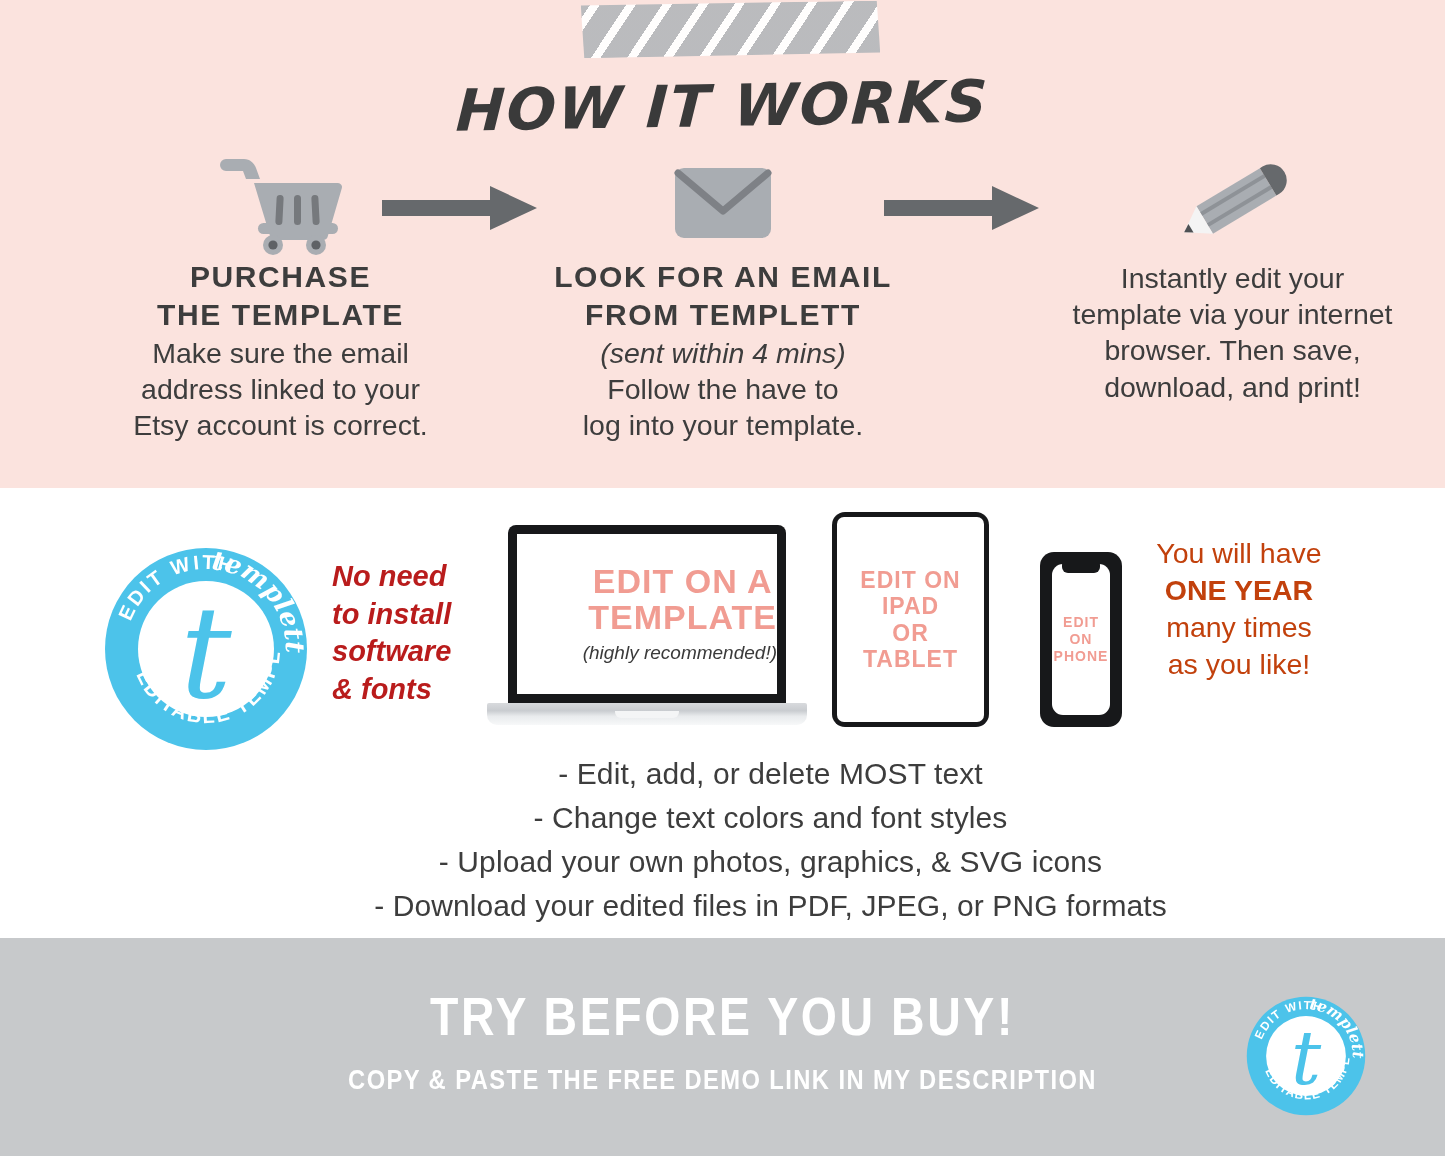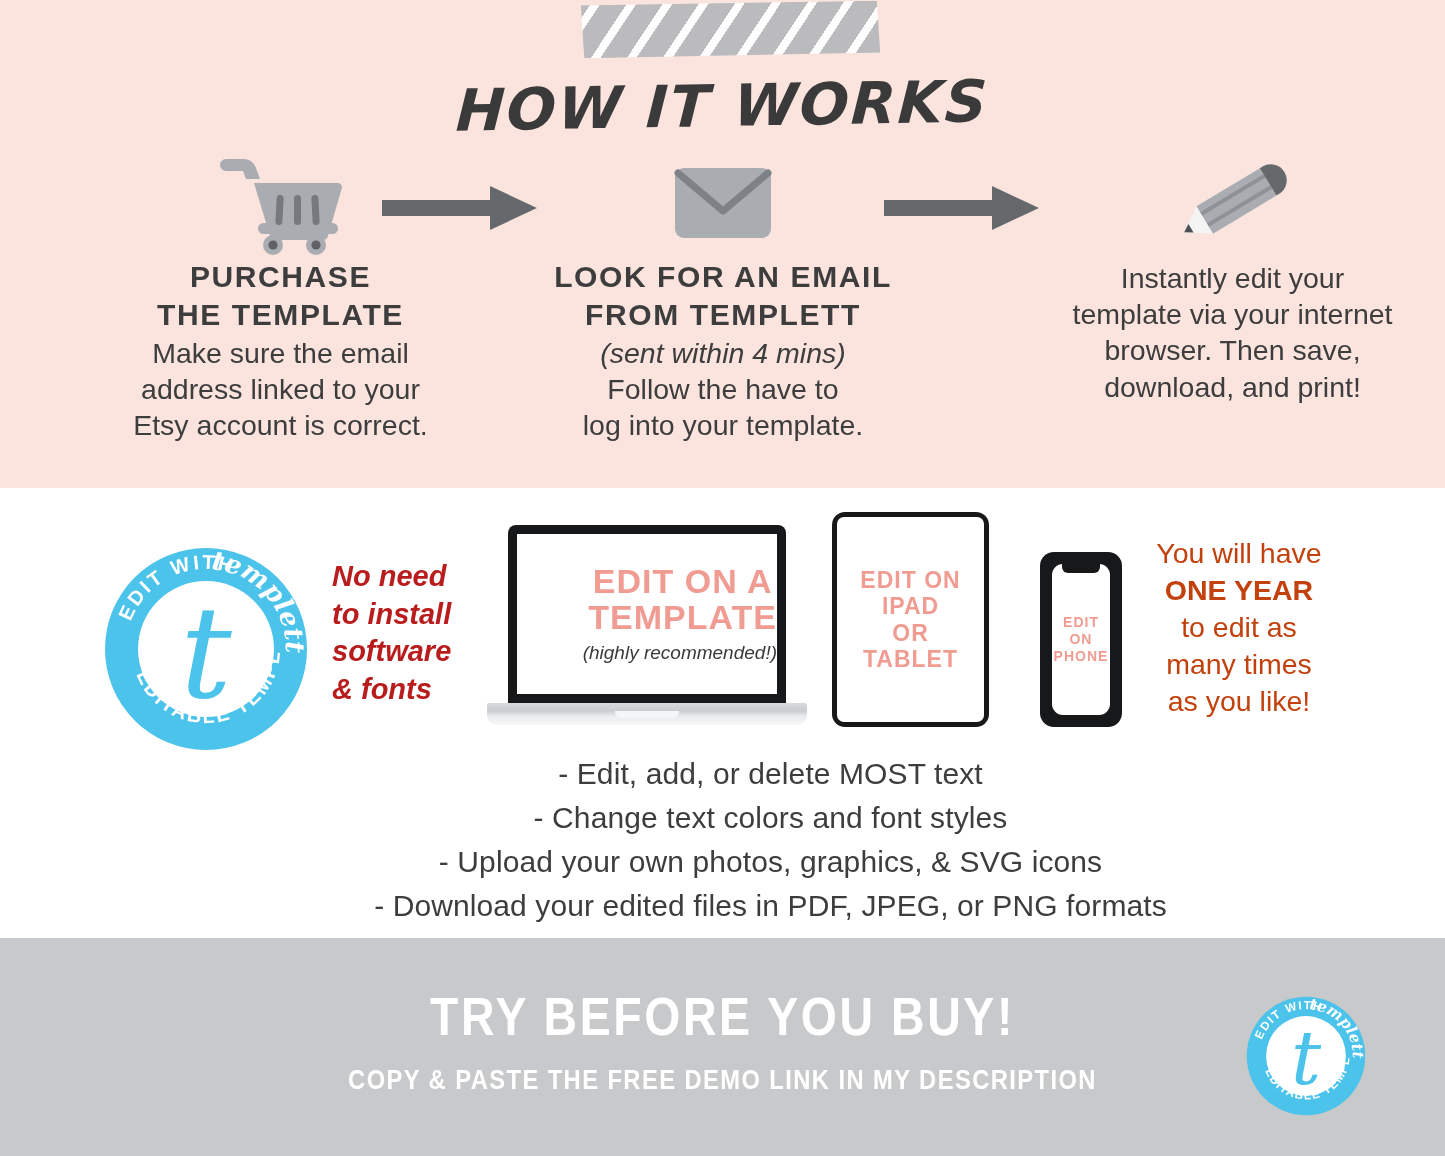--- a/index.html
+++ b/index.html
@@ -451,21 +451,20 @@
         <div>EDIT</div>
         <div>ON</div>
         <div>PHONE</div>
       </div>
     </div>
   </div>
 
   <div class="oneyear">
     <div>You will have</div>
     <div><b>ONE YEAR</b></div>
-    <div>to edit as</div>
     <div>many times</div>
     <div>as you like!</div>
   </div>
 
   <div class="bullets">
     <div class="bullet-line">- Edit, add, or delete MOST text</div>
     <div class="bullet-line">- Change text colors and font styles</div>
     <div class="bullet-line">- Upload your own photos, graphics, &amp; SVG icons</div>
     <div class="bullet-line">- Download your edited files in PDF, JPEG, or PNG formats</div>
   </div>

